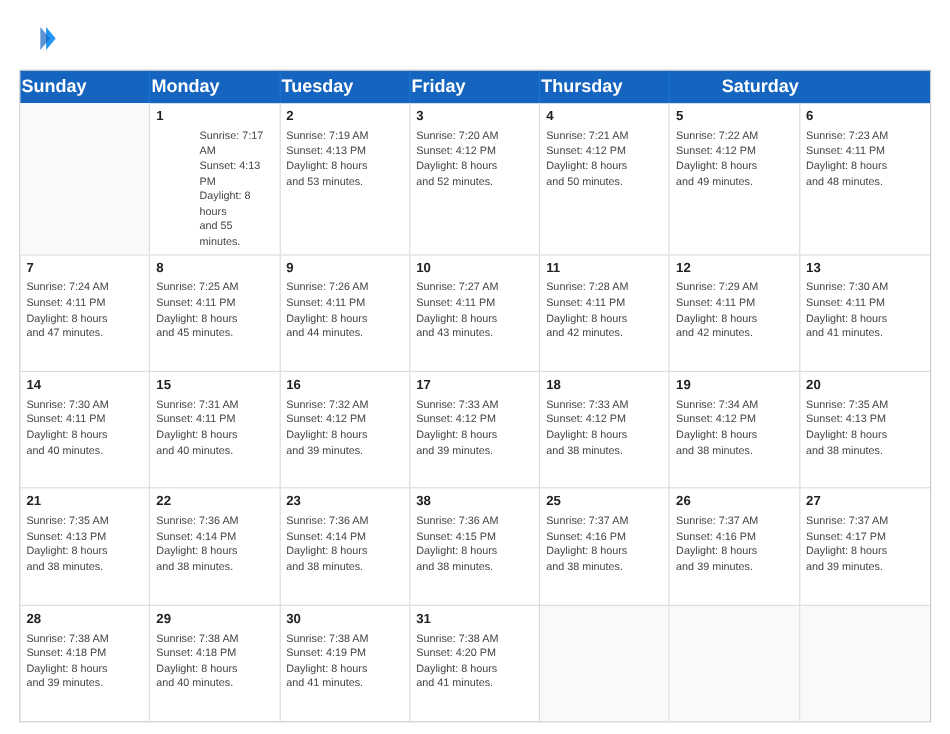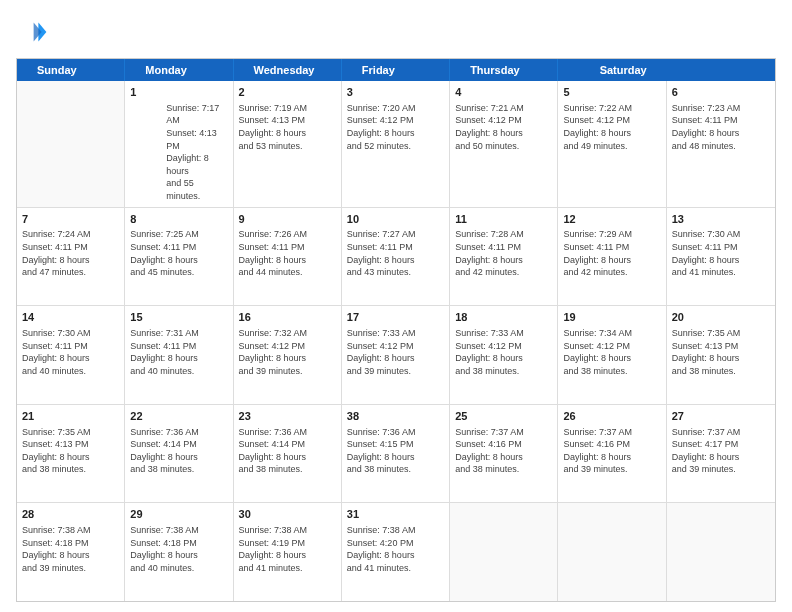--- a/index.html
+++ b/index.html
@@ -60,23 +60,23 @@
       flex-direction: column;
       border: 1px solid #ccc;
     }
     .cal-header {
       display: grid;
       grid-template-columns: repeat(7, 1fr);
       background: #1565c0;
     }
     .cal-header-cell {
       color: #fff;
-      font-size: 11px;
+      font-size: 15px;
       font-weight: bold;
-      padding: 5px 20px;
+      padding: 5px 1px;
       text-align: left;
       border-right: 1px solid #1976d2;
     }
     .cal-header-cell:last-child { border-right: none; text-align: right; }
     .cal-body {
       flex: 1;
       display: flex;
       flex-direction: column;
     }
     .cal-row {
@@ -128,21 +128,21 @@
     <div class="title-block">
       <div class="month-title"></div>
       <div class="location"></div>
     </div>
   </div>
 
   <div class="calendar">
     <div class="cal-header">
     <div class="cal-header-cell">Sunday</div>
         <div class="cal-header-cell">Monday</div>
-        <div class="cal-header-cell">Wednesday</div>
+        <div class="cal-header-cell">Tuesday</div>
         <div class="cal-header-cell">Friday</div>
         <div class="cal-header-cell">Thursday</div>
         <div class="cal-header-cell">Saturday</div>
       </div>
     <div class="cal-body">
     <div class="cal-row">
           <div class="cal-cell empty"></div>
           <div class="cal-cell">
             <span class="day-number">1</span>
             <div class="cell-info" style="white-space: pre-line; margin-left: 36px;">Sunrise: 7:17 AM

